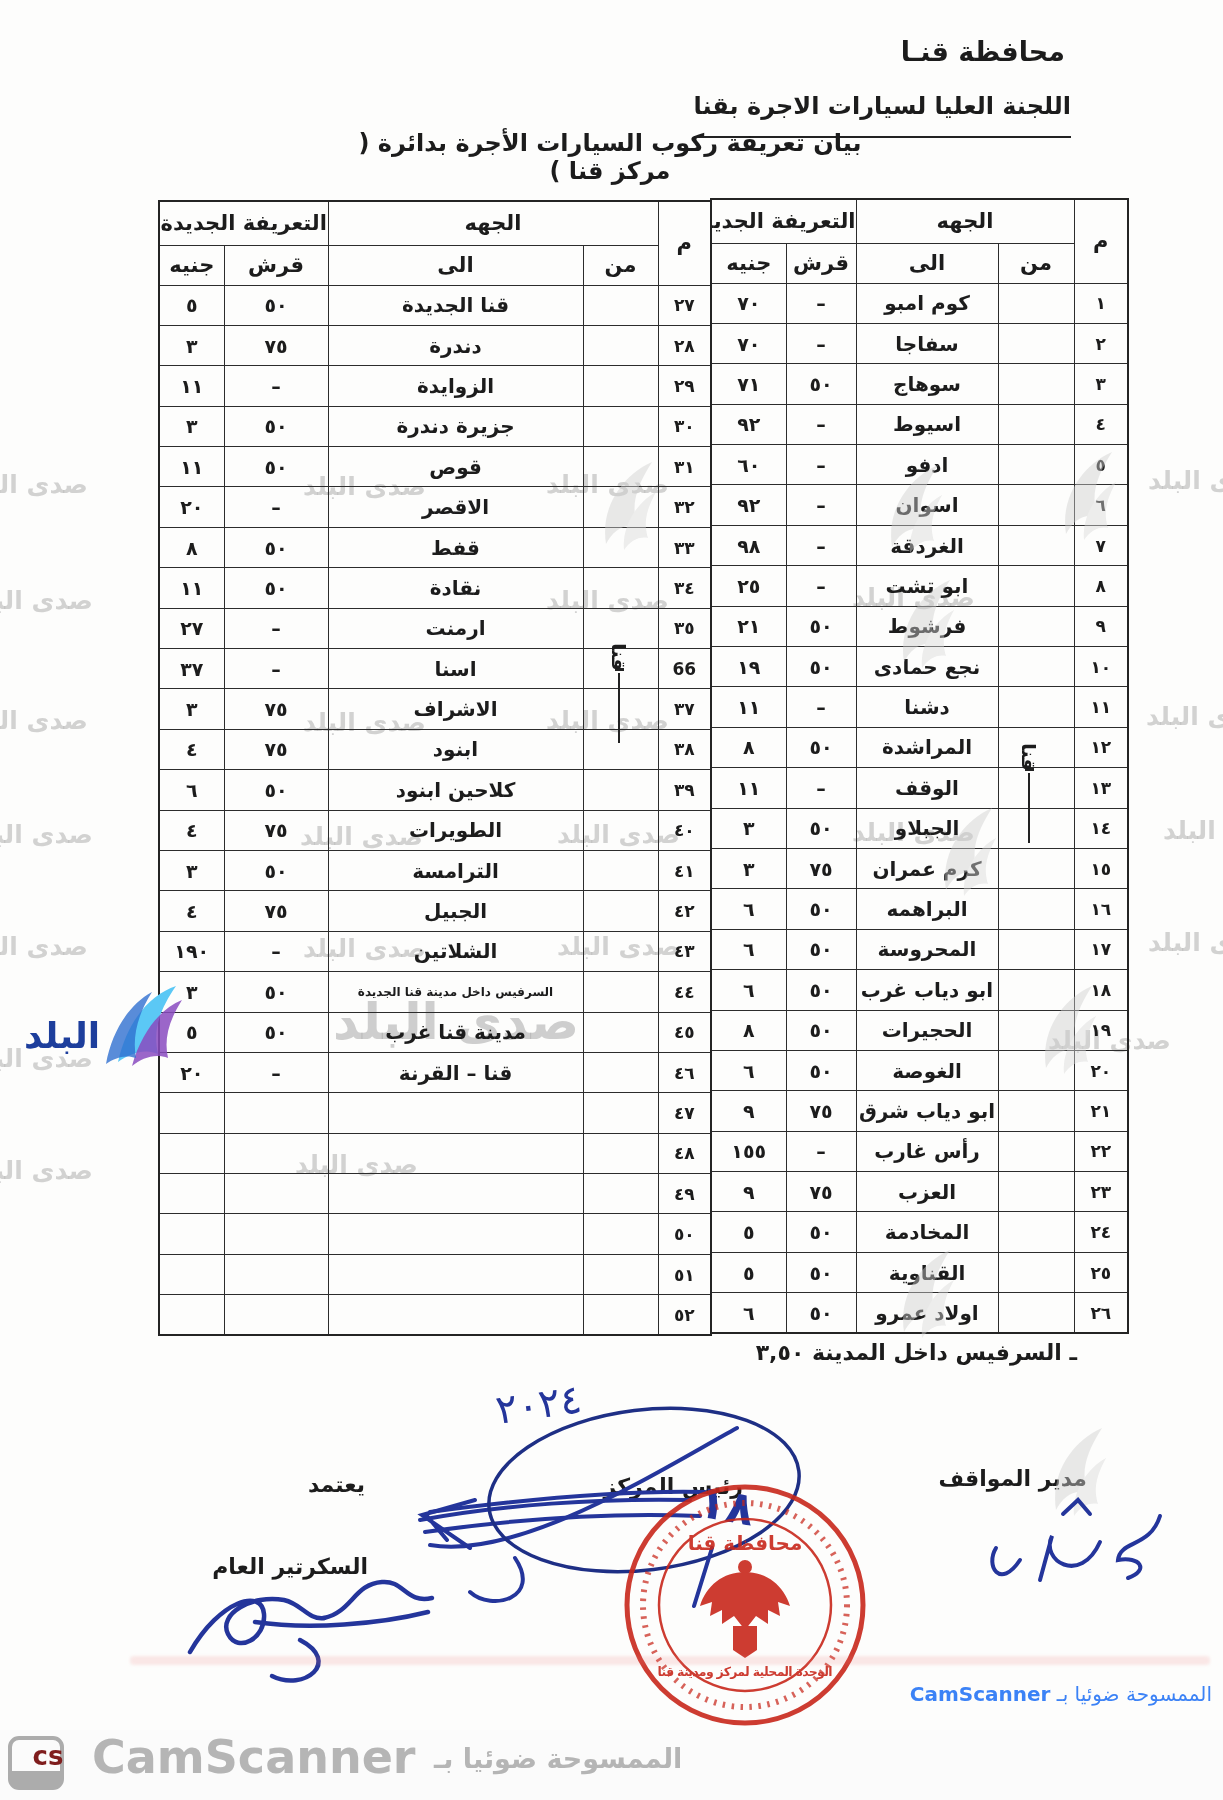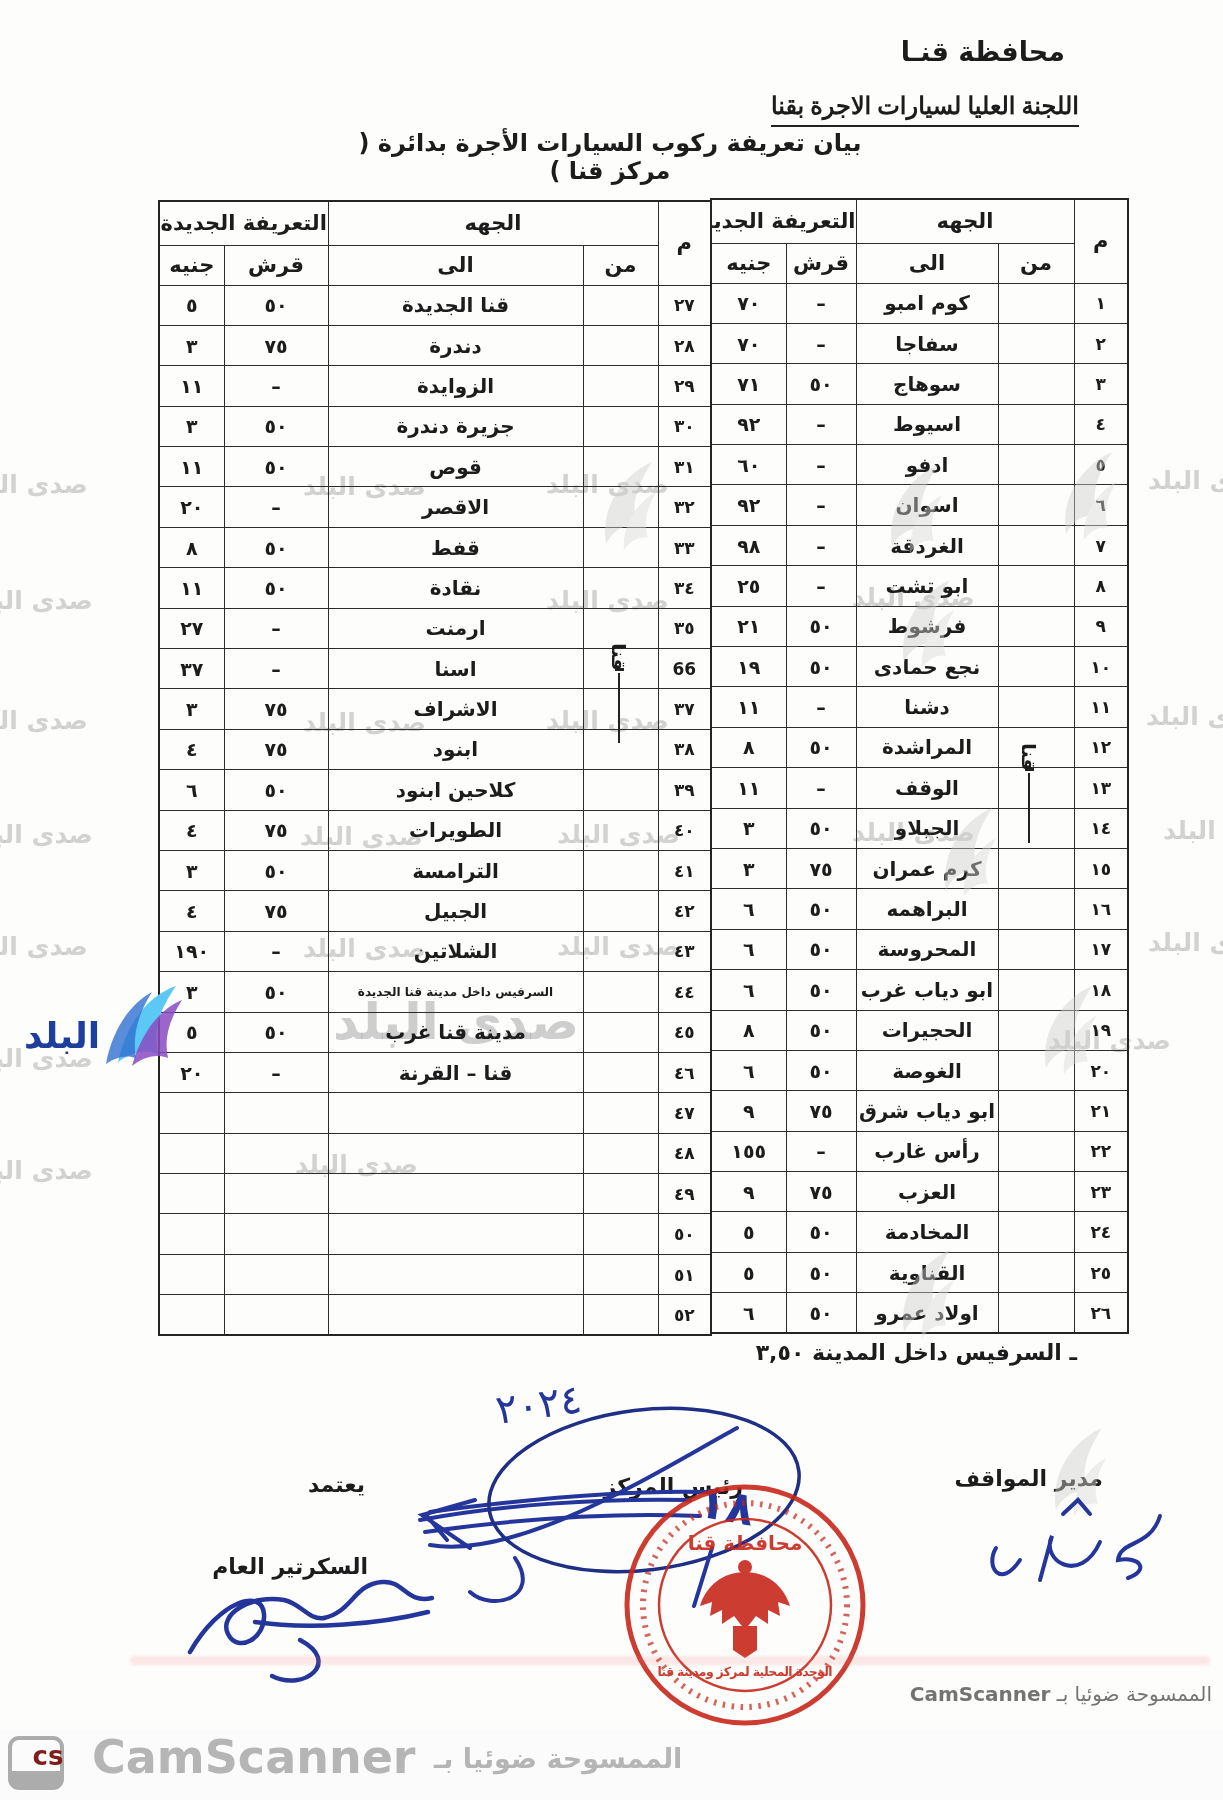--- a/index.html
+++ b/index.html
@@ -2,21 +2,21 @@
 <html><head>
 <meta charset="utf-8">
 <style>
   html,body{margin:0;padding:0;background:#e9e9e9;}
   #page{position:relative;width:1223px;height:1800px;background:#fdfdfc;overflow:hidden;
         font-family:"DejaVu Sans",sans-serif;color:#1c1c1c;}
   .abs{position:absolute;}
   .rtl{direction:rtl;unicode-bidi:isolate;}
   
   #gov-title{top:36px;right:158px;font-size:27px;font-weight:bold;letter-spacing:1px;}
-  #committee{top:92px;right:144px;font-size:24px;font-weight:bold;border-bottom:2.5px solid #222;padding-bottom:5px;font-family:Liberation Serif, serif;}
+  #committee{top:92px;right:152px;font-size:24px;font-weight:bold;border-bottom:2.5px solid #222;padding-bottom:16px;}
   #statement{top:129px;left:330px;width:560px;text-align:center;font-size:24px;font-weight:bold;}
   
   table.fare{position:absolute;border-collapse:collapse;table-layout:fixed;direction:rtl;
              background:transparent;}
   table.fare th,table.fare td{border:1.7px solid #2c2c2c;text-align:center;vertical-align:middle;
              font-weight:bold;padding:0;overflow:hidden;white-space:nowrap;}
   table.fare{border:2.5px solid #242424;}
   table.fare th{font-size:21px;}
   table.fare thead tr:first-child{height:44px;}
   table.fare thead tr:last-child{height:40px;}
@@ -30,34 +30,34 @@
   
   .qena-brace .word{display:inline-block;transform:rotate(90deg);font-size:19px;font-weight:bold;}
   .qena-brace .bar{width:2.6px;background:#222;margin:2px auto 0;}
   .qena-brace .tick{width:9px;height:2.6px;background:#222;margin:0 auto;}
   
   .footnote{right:146px;font-size:22px;font-weight:bold;}
   #footnote-1{top:1340px;text-align:center;}
   #footnote-2{top:1384px;}
   
   .sig-label{font-size:22px;font-weight:bold;}
-  #label-manager{top:1466px;right:120px;}
+  #label-manager{top:1466px;right:136px;}
   #label-head{top:1474px;right:480px;}
   #label-approve{top:1472px;right:858px;}
   #label-secretary{top:1554px;right:855px;}
   
   .wm{position:absolute;font-size:25px;font-weight:bold;color:rgba(150,150,150,.42);
       white-space:nowrap;pointer-events:none;}
   #wm-big{top:993px;left:333px;font-size:50px;font-weight:bold;color:rgba(160,160,160,.5);}
   #wm-site{top:1060px;left:390px;font-size:28px;color:rgba(165,165,165,.6);letter-spacing:1px;font-weight:bold;}
   
   #pink-band{top:1656px;left:130px;width:1080px;height:9px;background:rgba(235,120,120,.16);
              filter:blur(1.5px);border-radius:4px;}
   
-  #scan-note{top:1682px;right:11px;font-size:20px;color:#737373;}
+  #scan-note{top:1682px;right:11px;font-size:20px;color:#3b82f6;}
   #scan-note .brand{font-weight:bold;font-family:"DejaVu Sans",sans-serif;}
   
   #cs-footer{top:1730px;left:0;width:100%;height:70px;background:#fbfbfb;}
   #cs-logo{position:absolute;left:8px;top:6px;width:56px;height:54px;border:4.5px solid #acacac;
            border-radius:11px;box-sizing:border-box;}
   #cs-logo .letters{position:absolute;top:1px;left:12px;width:100%;text-align:center;
            font-size:26px;font-weight:bold;color:#7f1d1d;}
   #cs-logo .tab{position:absolute;bottom:0;left:0;width:100%;height:15px;background:#acacac;}
   #cs-brand{position:absolute;left:92px;top:0px;font-size:46px;font-weight:bold;color:#b5b5b5;}
   #cs-ar{position:absolute;left:434px;top:13px;font-size:27px;font-weight:bold;color:#b5b5b5;}

